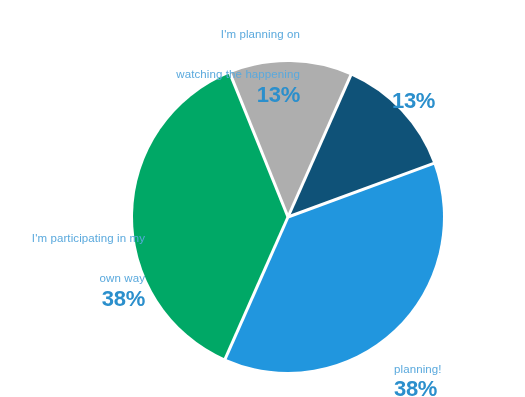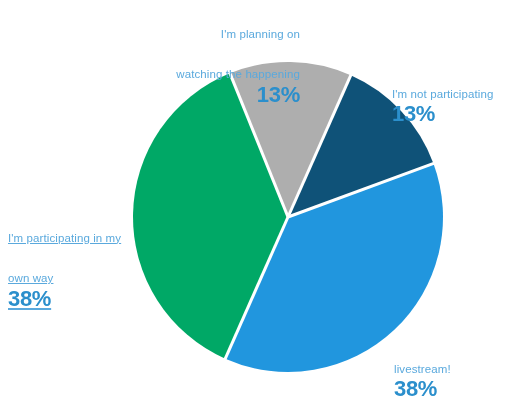--- a/index.html
+++ b/index.html
@@ -56,25 +56,24 @@
     width: 152px;
     text-align: right;
   }
   #label-notparticipating {
     left: 392px;
     top: 74px;
     width: 130px;
     text-align: left;
   }
   #label-ownway {
-    left: 8px;
+    left: 17px;
     top: 218px;
     width: 128px;
-    text-align: left;
-    text-decoration: underline;
+    text-align: right;
   }
   #label-didntknow {
     left: 394px;
     top: 322px;
     width: 130px;
     text-align: left;
   }
 </style>
 </head>
 <body>
@@ -97,30 +96,29 @@
   </svg>
 
   <div class="callout" id="label-livestream">
     <span>I'm planning on</span>
     <br>
     <span>watching the happening</span>
     <span class="pct">13%</span>
   </div>
 
   <div class="callout" id="label-notparticipating">
-    <span>I'm not participating</span>
     <span class="pct">13%</span>
   </div>
 
   <div class="callout" id="label-ownway">
     <span>I'm participating in my</span>
     <br>
     <span>own way</span>
     <span class="pct">38%</span>
   </div>
 
   <div class="callout" id="label-didntknow">
     <br>
-    <span>livestream!</span>
+    <span>planning!</span>
     <span class="pct">38%</span>
   </div>
 
 </div>
 
 </body></html>

